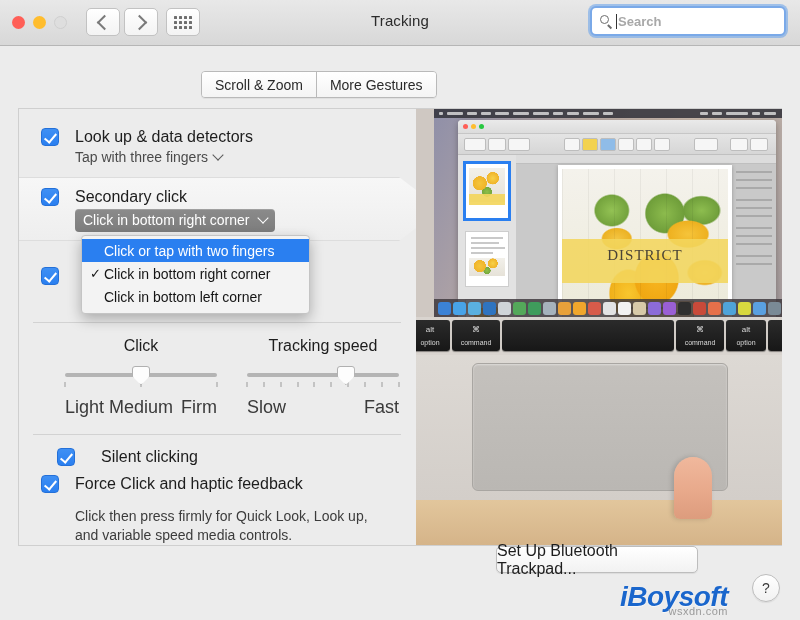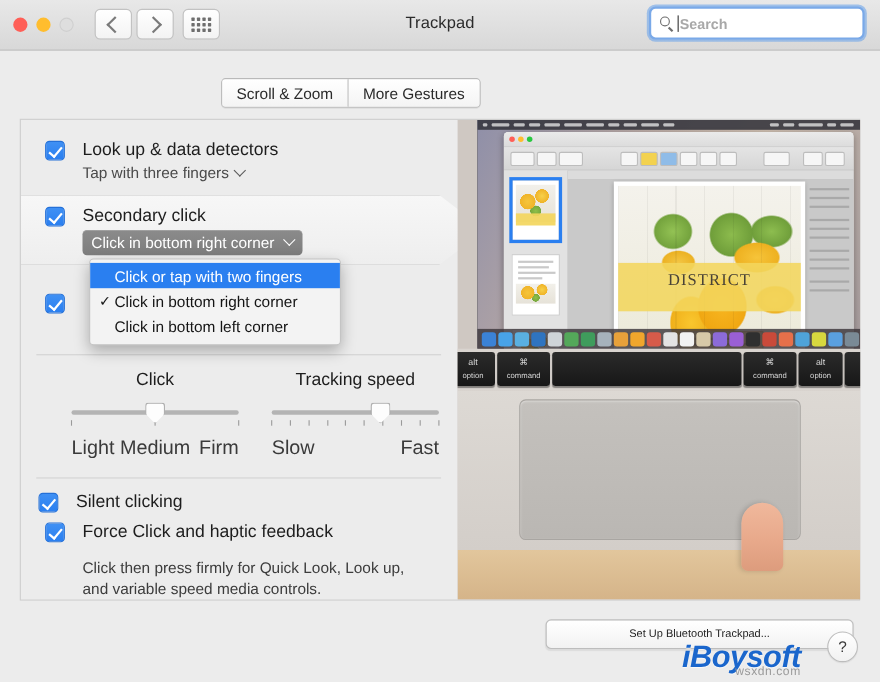--- a/index.html
+++ b/index.html
@@ -381,21 +381,21 @@
     font-size: 18px;
     color: #3a3a3a;
   }
   .slider-labels span {
     position: absolute;
     top: 0;
     white-space: nowrap;
   }
 
   
-  #row-silent { left: 16px; top: 339px; }
+  #row-silent { left: 38px; top: 339px; gap: 10px; }
   #row-silent .txt { margin-left: 16px; }
   #row-force  { left: 22px; top: 366px; }
   #row-force .txt { margin-left: 16px; }
   .force-desc {
     font-size: 14px;
     color: #3c3c3c;
     line-height: 1.35;
     margin-top: 14px;
   }
 
@@ -667,31 +667,31 @@
     position: absolute;
     left: 0; top: 391px;
     width: 366px; height: 45px;
     background: linear-gradient(to bottom, #e2c69c 0%, #d5b489 100%);
   }
 
   
   #btn-bluetooth {
     position: absolute;
     left: 496px;
-    top: 563px;
-    width: 280px;
+    top: 546px;
+    width: 202px;
     height: 27px;
     background: linear-gradient(to bottom, #ffffff 0%, #f2f2f2 100%);
     border: 1px solid #bdbdbd;
     border-radius: 5px;
     box-sizing: border-box;
     display: flex;
     align-items: center;
     justify-content: center;
-    font-size: 10px;
+    font-size: 16px;
     color: #1d1d1d;
     box-shadow: 0 1px 1px rgba(0,0,0,0.07);
   }
   #btn-help {
     position: absolute;
     left: 752px;
     top: 574px;
     width: 28px;
     height: 28px;
     border-radius: 50%;
@@ -758,21 +758,21 @@
           <i></i>
           <i></i>
           <i></i>
         <i></i>
           <i></i>
           <i></i>
           <i></i>
       </span>
     </div>
 
-    <div id="win-title">Trackpad</div>
+    <div id="win-title">Tracking</div>
 
     <div id="searchwrap">
       <span id="search-icon"></span>
       <span id="search-caret"></span>
       <span id="search-placeholder">Search</span>
     </div>
   </div>
 
   <div id="tabs">
     <div class="tab">Scroll &amp; Zoom</div>

